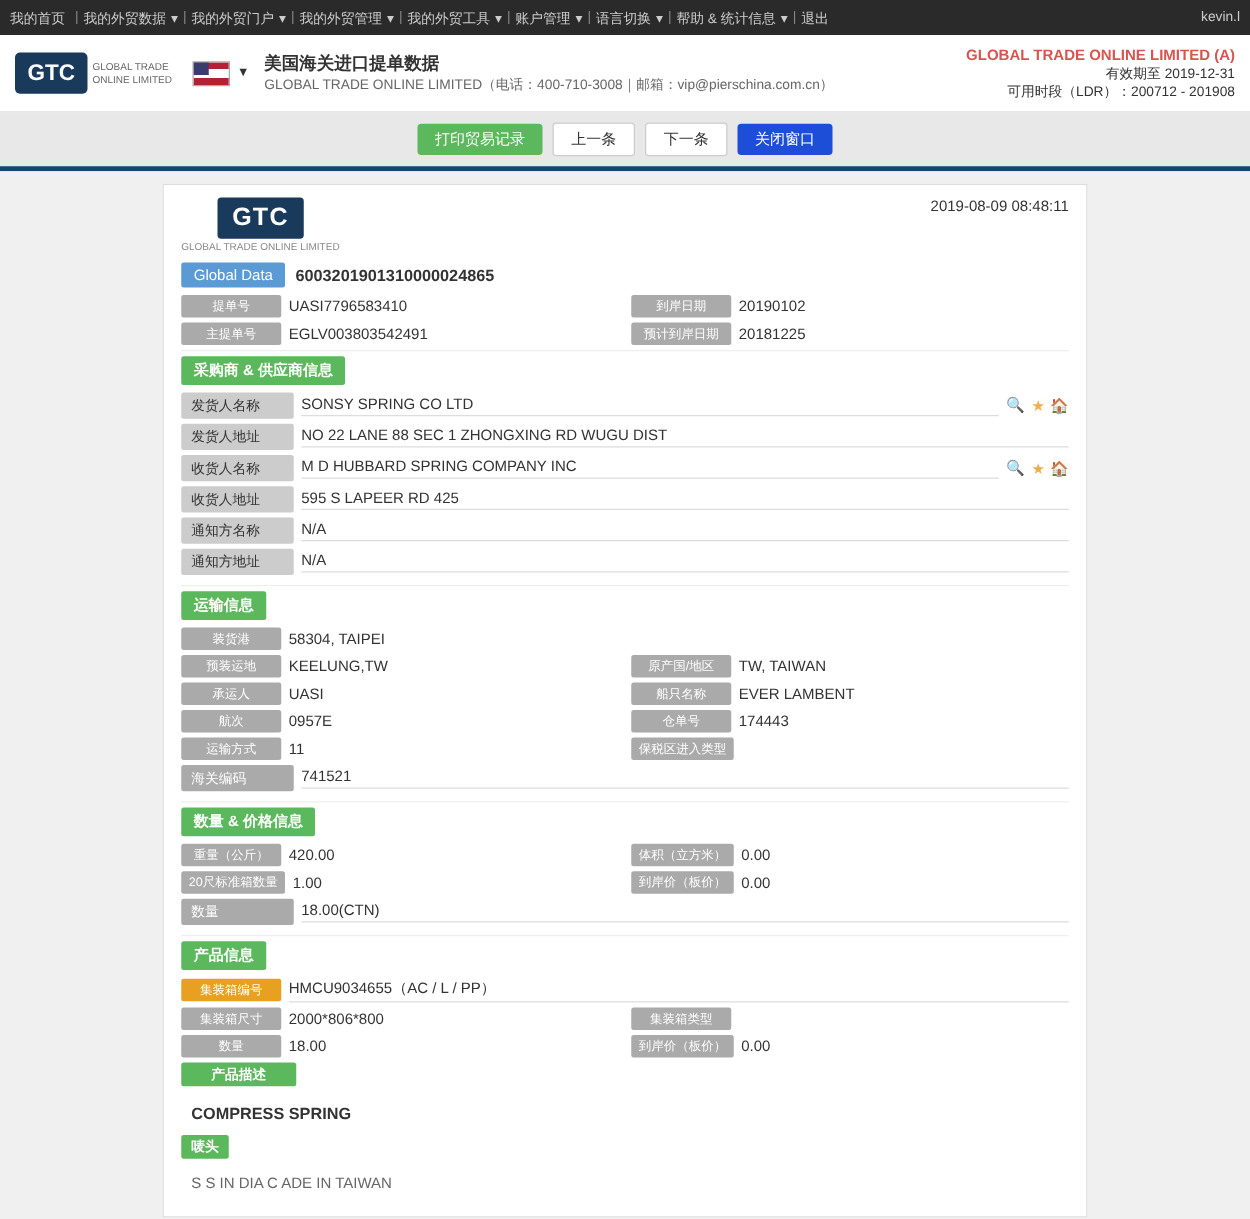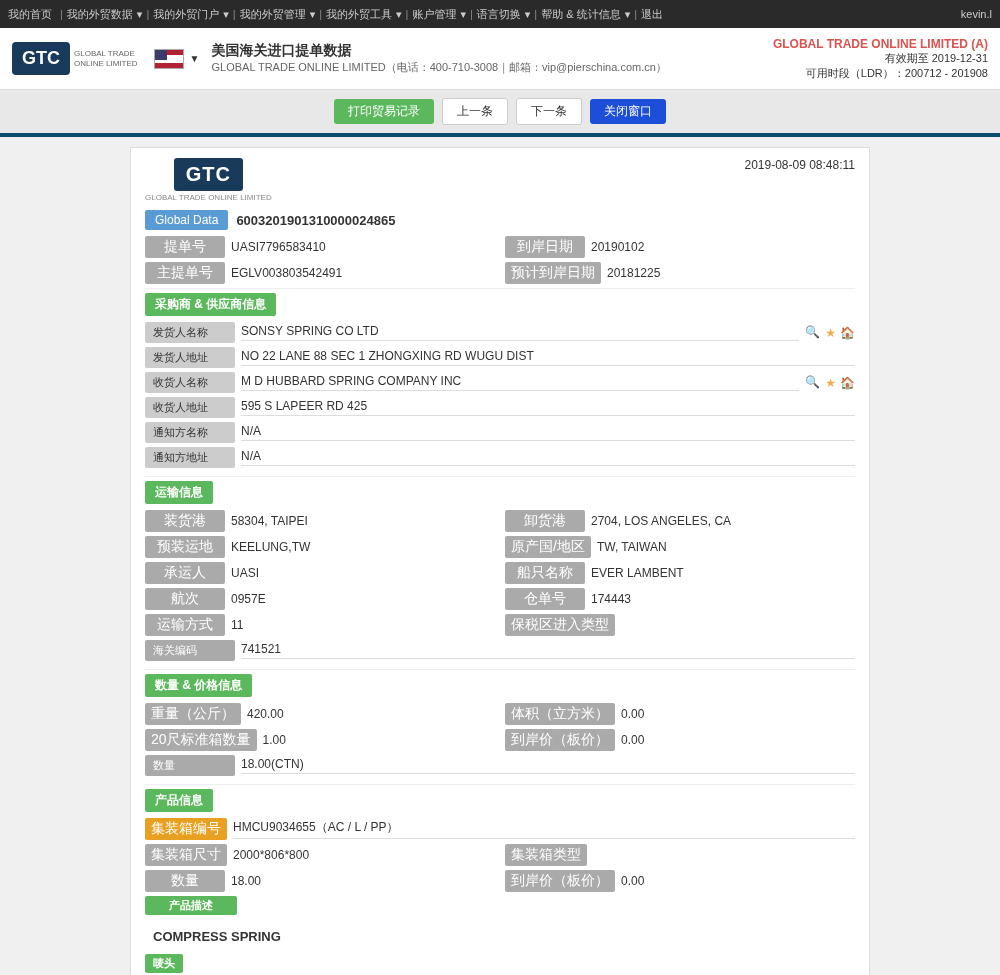--- a/index.html
+++ b/index.html
@@ -62,21 +62,21 @@
     .product-desc { font-size: 12px; color: #333; padding: 4px 0; }
     .product-note { font-size: 11px; color: #666; padding: 2px 0; }
 
     .divider { border: none; border-top: 1px solid #eee; margin: 4px 0; }
 
     .orange-label { background: #e8a020; color: #fff; }
     .green-label { background: #5cb85c; color: #fff; }
     .gray-label { background: #aaa; color: #fff; }
 
     
-    .sm-label { font-size: 14px; padding: 2px 6px; border-radius: 2px; margin-right: 6px; white-space: nowrap; min-width: 80px; text-align: center; display: inline-block; }
+    .sm-label { font-size: 10px; padding: 2px 6px; border-radius: 2px; margin-right: 6px; white-space: nowrap; min-width: 80px; text-align: center; display: inline-block; }
 
     
     .inner-section { margin-bottom: 8px; }
   </style>
 </head>
 <body>
 
 <div class="top-nav">
   <span style="cursor:pointer;margin-right:8px;">我的首页</span>
   <span style="color:#888;margin-right:4px;">|</span>
@@ -226,24 +226,20 @@
     <div class="inner-section">
       <div>
         <span class="section-label">运输信息</span>
       </div>
 
       <div class="two-col-row">
         <div class="col">
           <span class="sm-label gray-label">装货港</span>
           <span>58304, TAIPEI</span>
         </div>
-        <div class="col">
-          <span class="sm-label gray-label">卸货港</span>
-          <span>2704, LOS ANGELES, CA</span>
-        </div>
       </div>
 
       <div class="two-col-row">
         <div class="col">
           <span class="sm-label gray-label">预装运地</span>
           <span>KEELUNG,TW</span>
         </div>
         <div class="col">
           <span class="sm-label gray-label">原产国/地区</span>
           <span>TW, TAIWAN</span>

